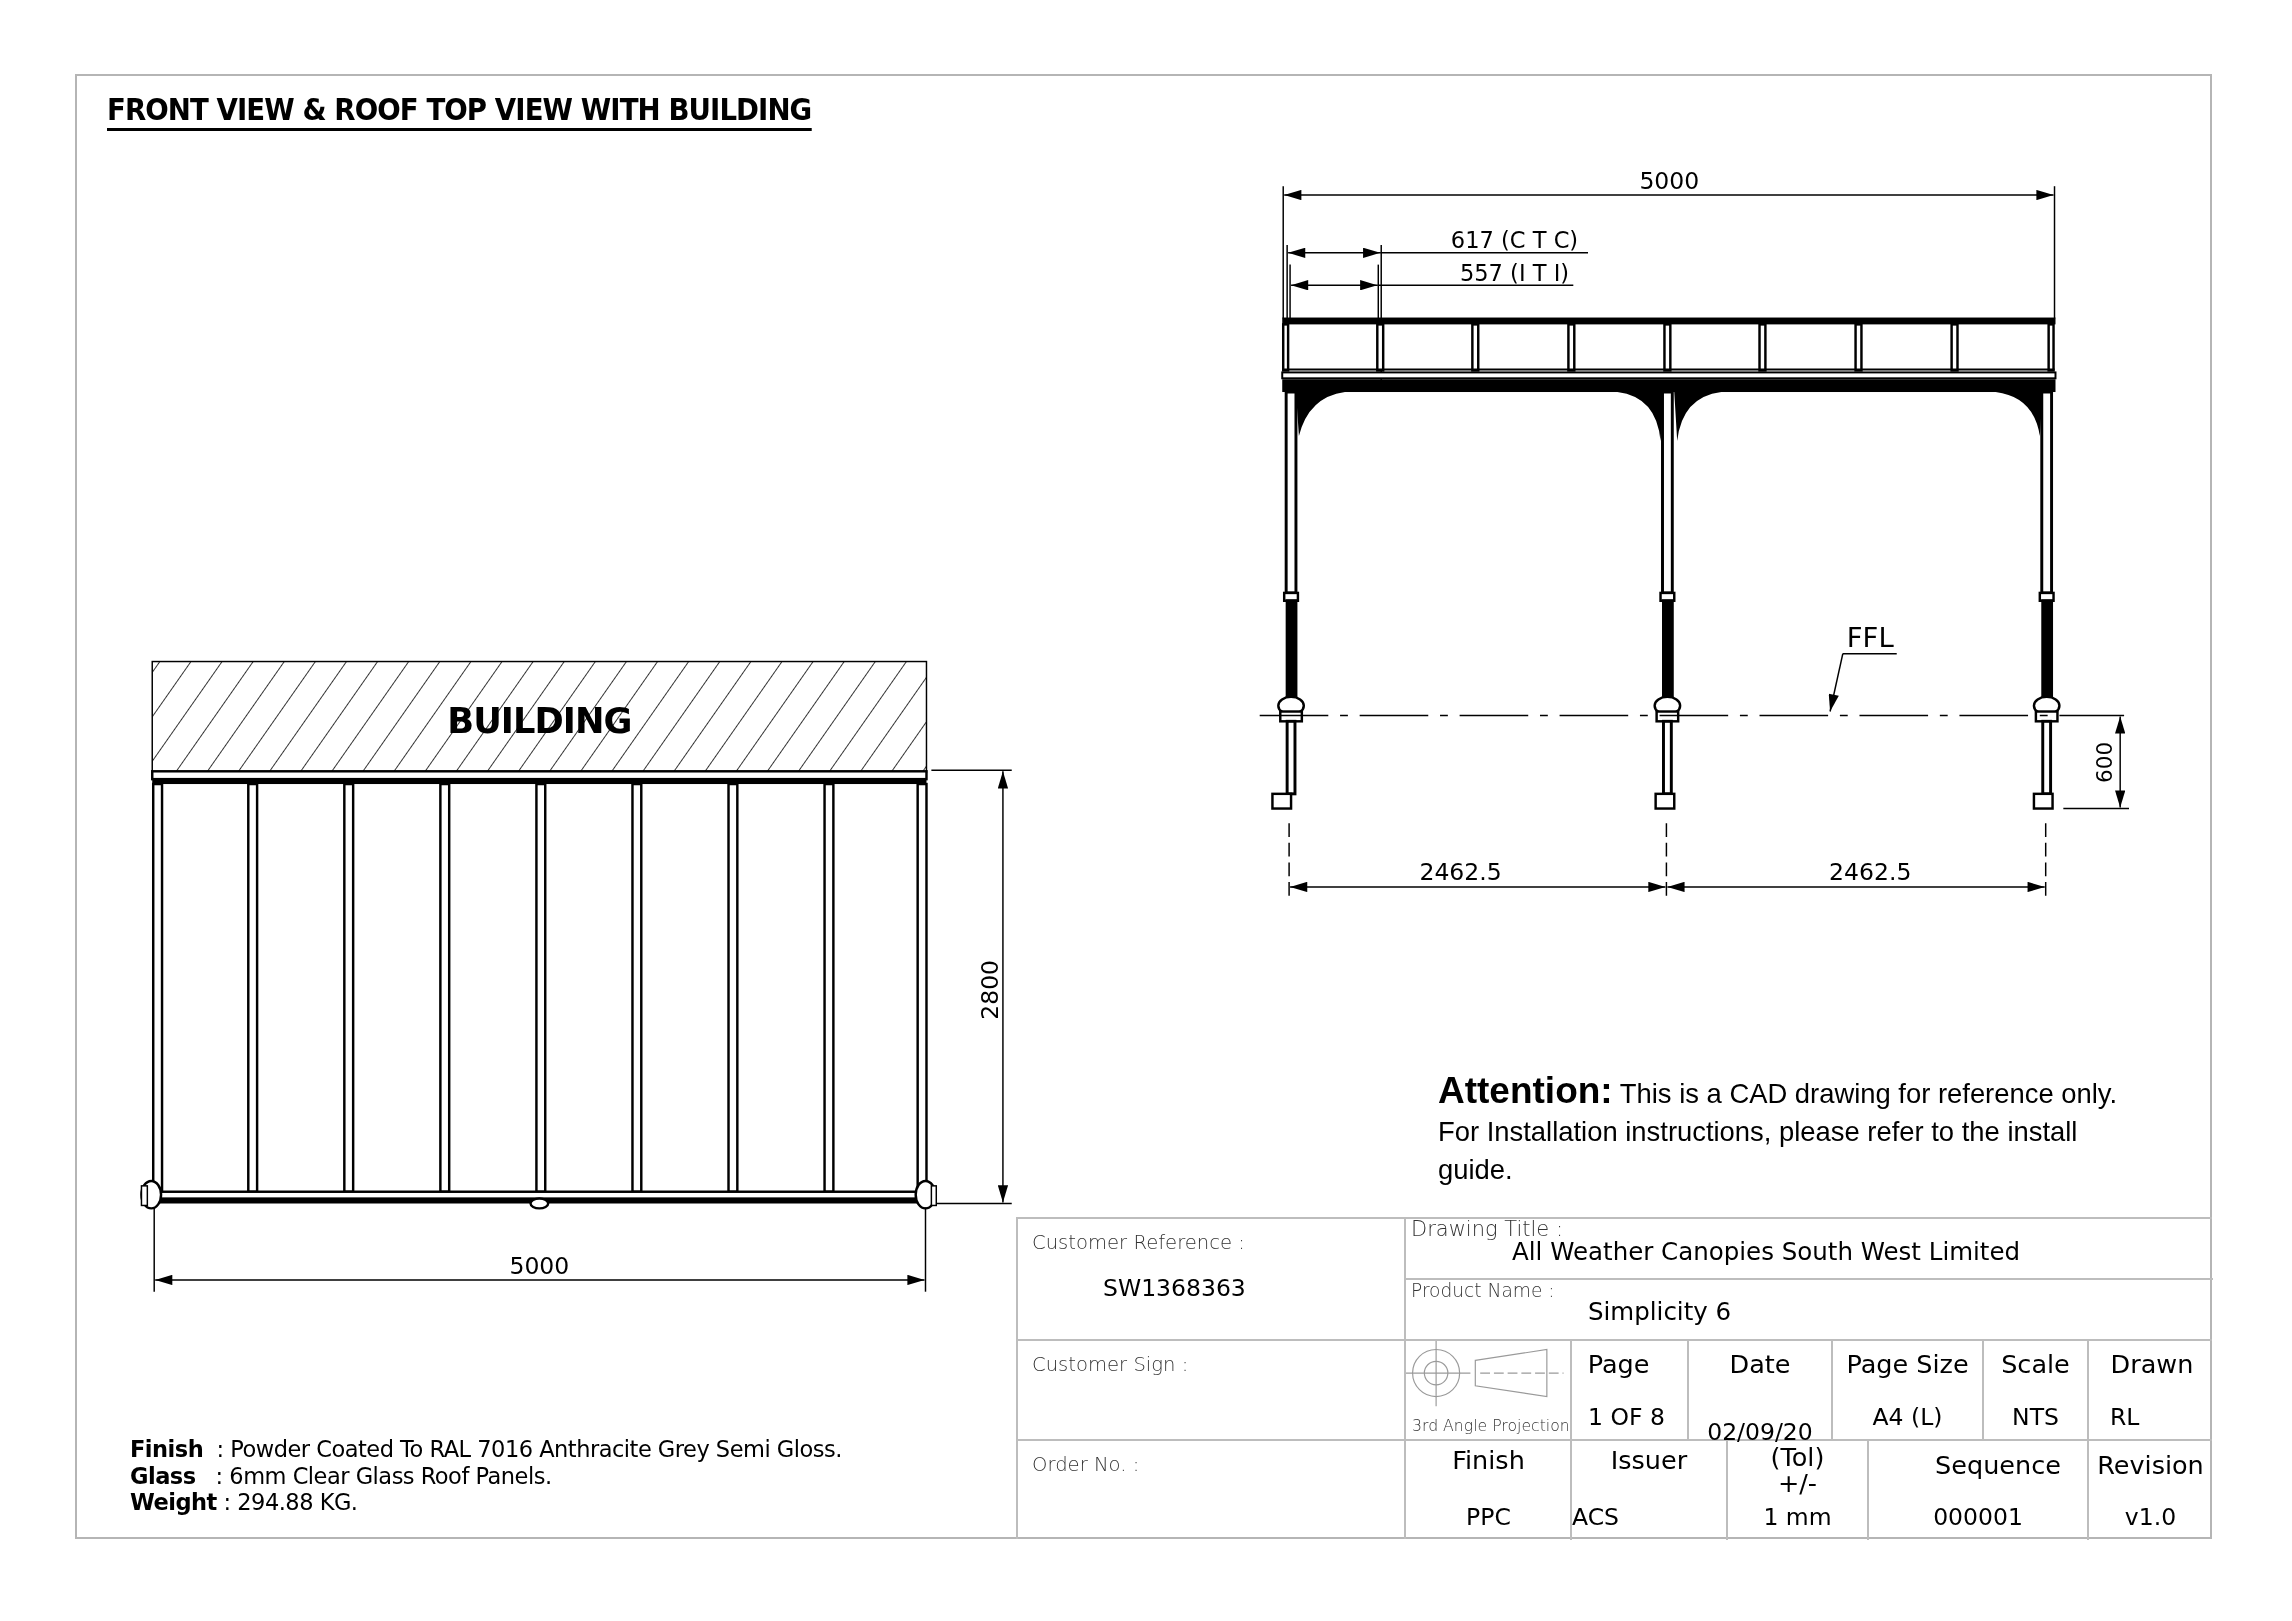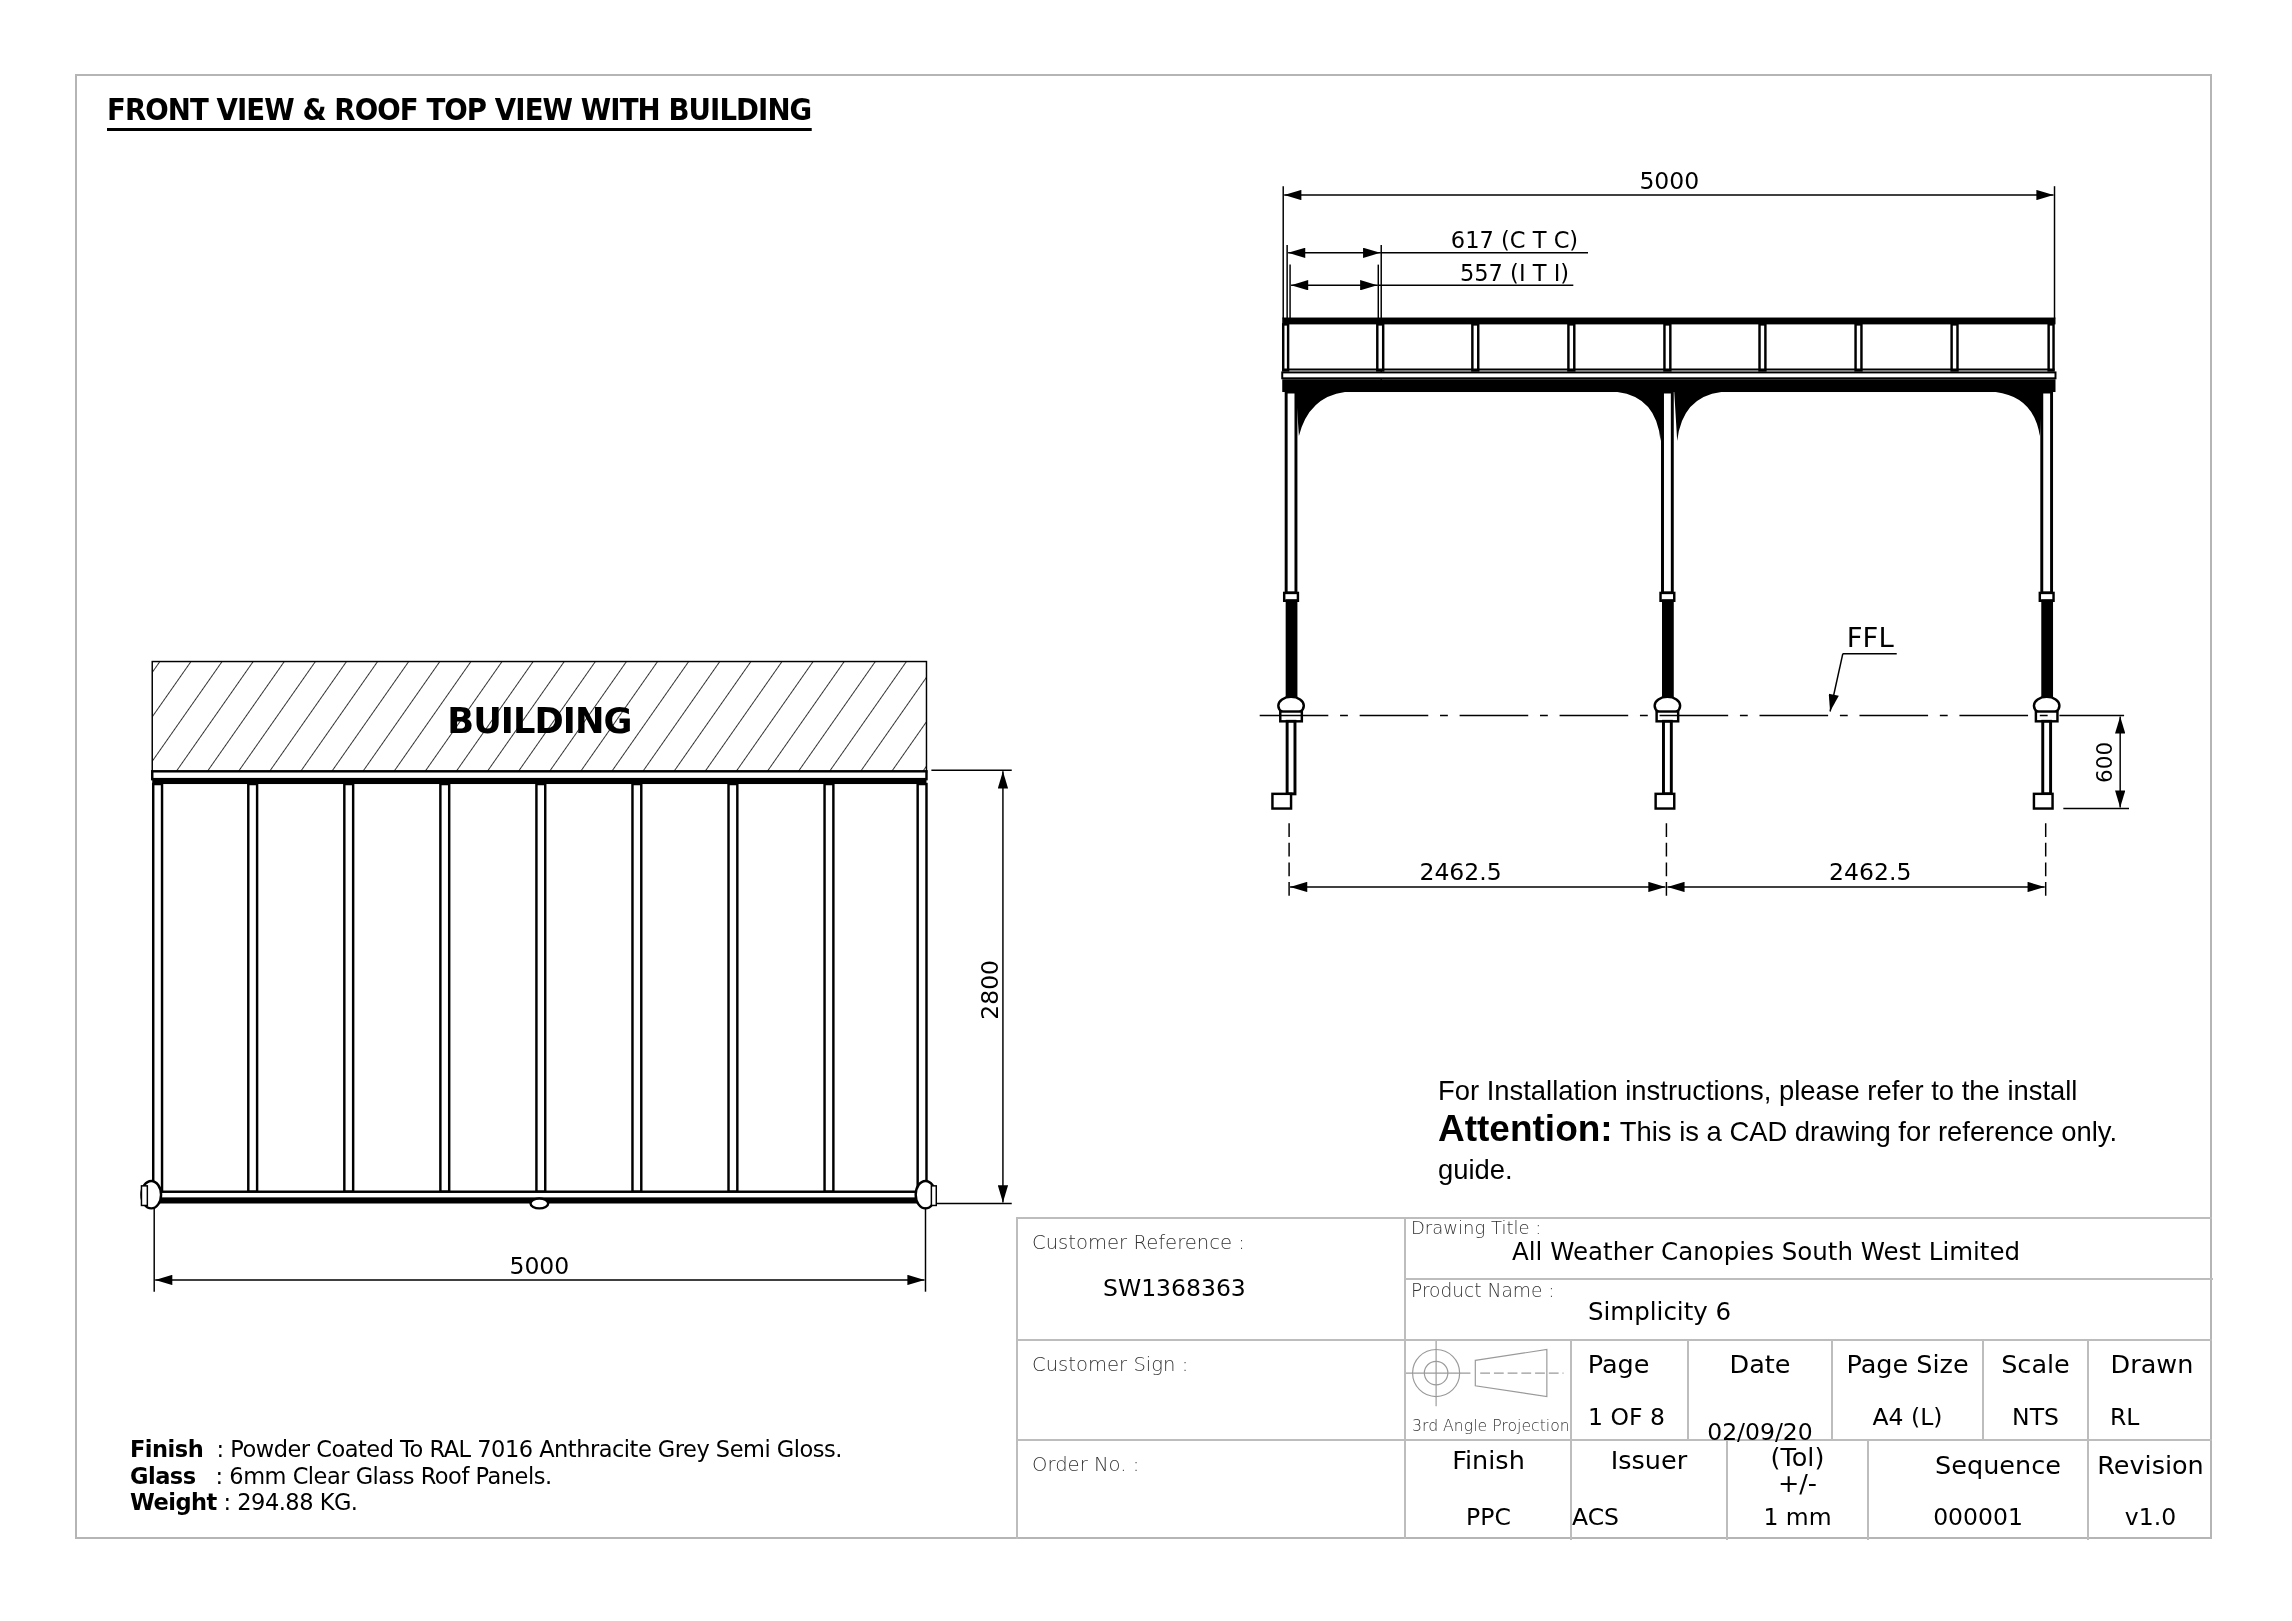--- a/index.html
+++ b/index.html
@@ -185,22 +185,22 @@
       <circle cx="1465" cy="1401" r="24"></circle>
       <circle cx="1465" cy="1401" r="12"></circle>
       <line x1="1434" y1="1401" x2="1500" y2="1401"></line>
       <line x1="1465" y1="1368" x2="1465" y2="1435"></line>
       <path d="M1505,1388 L1578,1377 L1578,1425 L1505,1414 Z"></path>
       <line x1="1510" y1="1401" x2="1595" y2="1401" stroke-dasharray="10,4"></line>
     </g>
   </svg>
 
   <div class="attention">
+    <div><span class="att-label">Attention:</span><span> This is a CAD drawing for reference only.</span></div>
     <div>For Installation instructions, please refer to the install</div>
-    <div><span class="att-label">Attention:</span><span> This is a CAD drawing for reference only.</span></div>
     <div>guide.</div>
   </div>
 
   <div class="notes">
     <div class="row"><span class="k">Finish</span><span style="white-space:pre">  : </span><span>Powder Coated To RAL 7016 Anthracite Grey Semi Gloss.</span></div>
     <div class="row"><span class="k">Glass</span><span style="white-space:pre">   : </span><span>6mm Clear Glass Roof Panels.</span></div>
     <div class="row"><span class="k">Weight</span><span style="white-space:pre"> : </span><span>294.88 KG.</span></div>
   </div>
 
   <div class="tb" style="left:0;top:0;">
@@ -218,21 +218,21 @@
     <div class="tb-line" style="left:1982px;top:1339px;width:2px;height:100px;"></div>
     <div class="tb-line" style="left:2087px;top:1339px;width:2px;height:201px;"></div>
     <div class="tb-line" style="left:1726px;top:1439px;width:2px;height:101px;"></div>
     <div class="tb-line" style="left:1867px;top:1439px;width:2px;height:101px;"></div>
 
     <div class="tb-label" style="left:1032px;top:1231px;">Customer Reference :</div>
     <div class="tb-val" style="left:1103px;top:1274px;">SW1368363</div>
     <div class="tb-label" style="left:1032px;top:1353px;">Customer Sign :</div>
     <div class="tb-label" style="left:1032px;top:1453px;">Order No. :</div>
 
-    <div class="tb-label" style="left:1411px;top:1217px;font-size:18px;">Drawing Title :</div>
+    <div class="tb-label" style="left:1411px;top:1217px;font-size:21px;">Drawing Title :</div>
     <div class="tb-val" style="left:1512px;top:1237px;font-size:24.5px;">All Weather Canopies South West Limited</div>
     <div class="tb-label" style="left:1411px;top:1280px;font-size:18.6px;">Product Name :</div>
     <div class="tb-val" style="left:1588px;top:1297px;font-size:24.5px;">Simplicity 6</div>
 
     <div class="tb-label" style="left:1412px;top:1416px;font-size:15.7px;">3rd Angle Projection</div>
 
     <div class="tb-head" style="left:1572px;top:1349px;width:115px;text-align:left;padding-left:15.7px;box-sizing:border-box;">Page</div>
     <div class="tb-val" style="left:1588px;top:1403px;">1 OF 8</div>
     <div class="tb-head" style="left:1689px;top:1349px;width:142px;">Date</div>
     <div class="tb-val" style="left:1689px;top:1403px;width:142px;text-align:center;margin-top:15px;">02/09/20</div>

